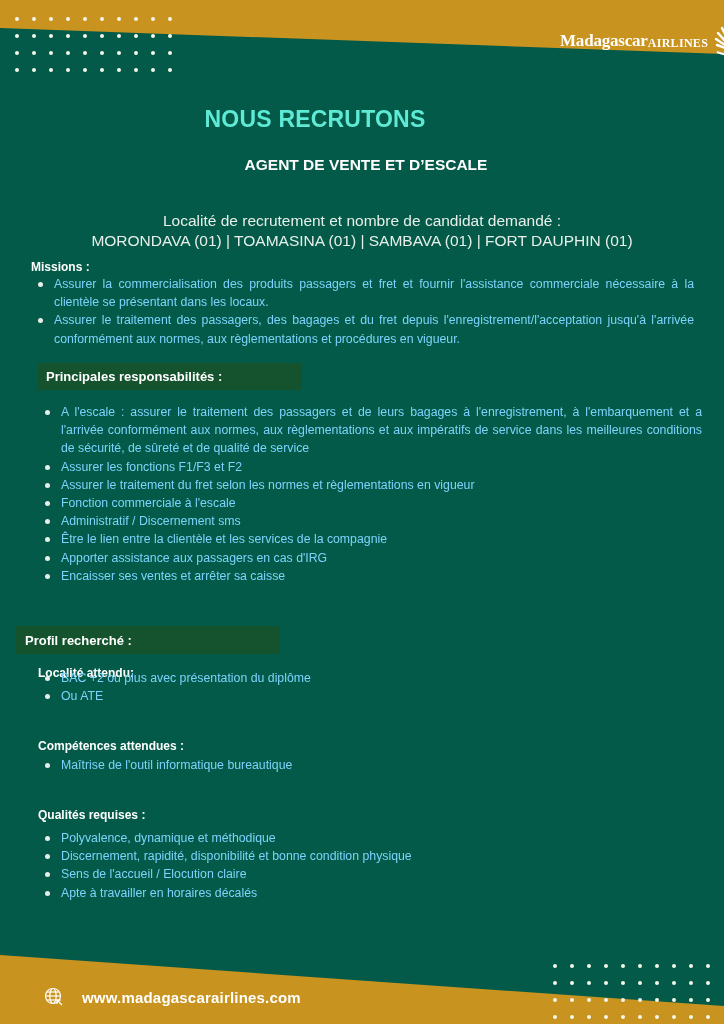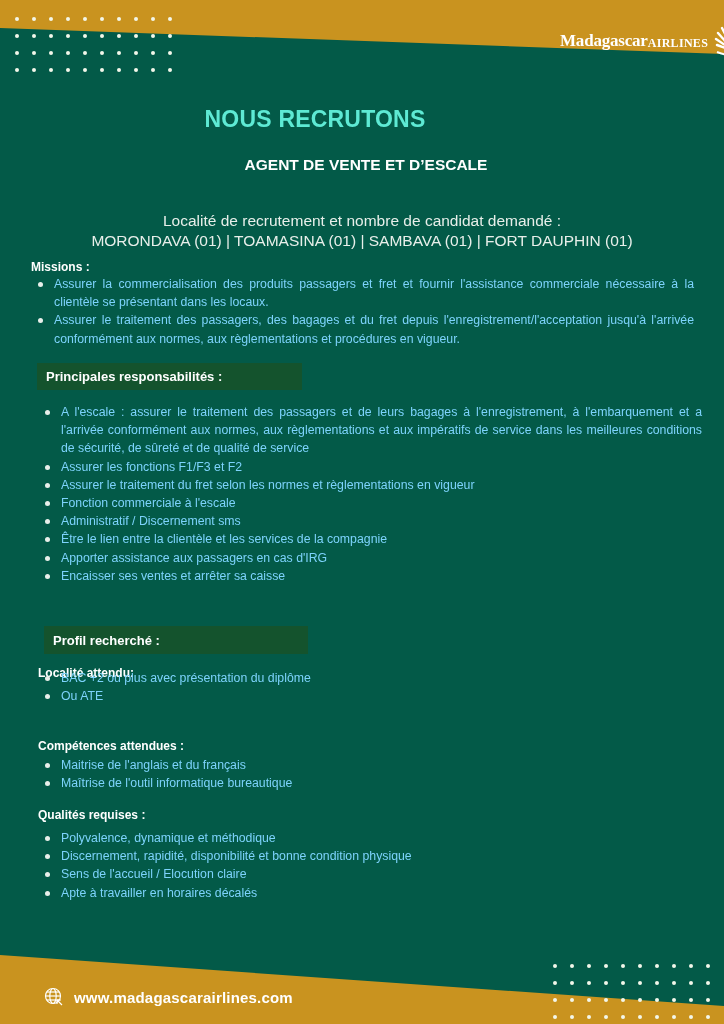--- a/index.html
+++ b/index.html
@@ -15,21 +15,21 @@
   .title { position:absolute; left:0; width:630px; top:106px; text-align:center; color:#5eead4; font-size:23px; font-weight:bold; letter-spacing:0.2px; }
   .subtitle { position:absolute; left:10px; width:712px; top:156px; text-align:center; font-size:15.5px; font-weight:bold; }
   .locline { position:absolute; left:0; width:724px; text-align:center; font-size:15.5px; font-weight:normal; color:#e8efea;margin-top:36px; }
   .l1 { top:176px; }
   .l2 { top:196px; }
   .section-label { position:absolute; font-size:12px; font-weight:bold; }
   .bullets { position:absolute; margin:0; padding:0; list-style:none; font-size:12.3px; line-height:18.2px; color:#7dd3fc; }
   .bullets li { position:relative; padding-left:23px; text-align:justify; }
   .bullets li::before { content:""; position:absolute; left:7px; top:7px; width:5px; height:5px; border-radius:50%; background:#e8efea; }
   .box { position:absolute; background:#14532d; color:#fff; font-weight:bold; font-size:13px; display:flex; align-items:center; padding-left:9px; box-sizing:border-box; }
-  .footer { position:absolute; left:44px; top:987px; display:flex; align-items:center; }
+  .footer { position:absolute; left:44px; top:987px; display:flex; align-items:center;gap:8px; }
   .footer-url { font-size:15px; font-weight:bold; color:#fff; margin-left:10px; letter-spacing:0.2px; }
 </style>
 </head>
 <body>
 
 <svg class="shape" viewBox="0 0 724 1024">
   <polygon points="0,0 724,0 724,54 0,28" fill="#c9931f"></polygon>
   <polygon points="0,955 724,1006 724,1024 0,1024" fill="#c9931f"></polygon>
 </svg>
 
@@ -157,31 +157,30 @@
   <li>A l'escale : assurer le traitement des passagers et de leurs bagages à l'enregistrement, à l'embarquement et a l'arrivée conformément aux normes, aux règlementations et aux impératifs de service dans les meilleures conditions de sécurité, de sûreté et de qualité de service</li>
   <li>Assurer les fonctions F1/F3 et F2</li>
   <li>Assurer le traitement du fret selon les normes et règlementations en vigueur</li>
   <li>Fonction commerciale à l'escale</li>
   <li>Administratif / Discernement sms</li>
   <li>Être le lien entre la clientèle et les services de la compagnie</li>
   <li>Apporter assistance aux passagers en cas d'IRG</li>
   <li>Encaisser ses ventes et arrêter sa caisse</li>
 </ul>
 
-<div class="box" style="left:44px; top:626px; width:264px; height:28px;">Profil recherché :</div>
+<div class="box" style="left:16px; top:626px; width:264px; height:28px;">Profil recherché :</div>
 
 <div class="section-label" style="left:38px; top:666px;">Localité attendu:</div>
 <ul class="bullets" style="left:38px; top:669px; width:600px;">
   <li>BAC +2 ou plus avec présentation du diplôme</li>
   <li>Ou ATE</li>
 </ul>
 
 <div class="section-label" style="left:38px; top:739px;">Compétences attendues :</div>
 <ul class="bullets" style="left:38px; top:756px; width:600px;">
-  <li>Maitrise de l'anglais et du français</li>
   <li>Maîtrise de l'outil informatique bureautique</li>
 </ul>
 
 <div class="section-label" style="left:38px; top:808px;">Qualités requises :</div>
 <ul class="bullets" style="left:38px; top:829px; width:600px;">
   <li>Polyvalence, dynamique et méthodique</li>
   <li>Discernement, rapidité, disponibilité et bonne condition physique</li>
   <li>Sens de l'accueil / Elocution claire</li>
   <li>Apte à travailler en horaires décalés</li>
 </ul>

